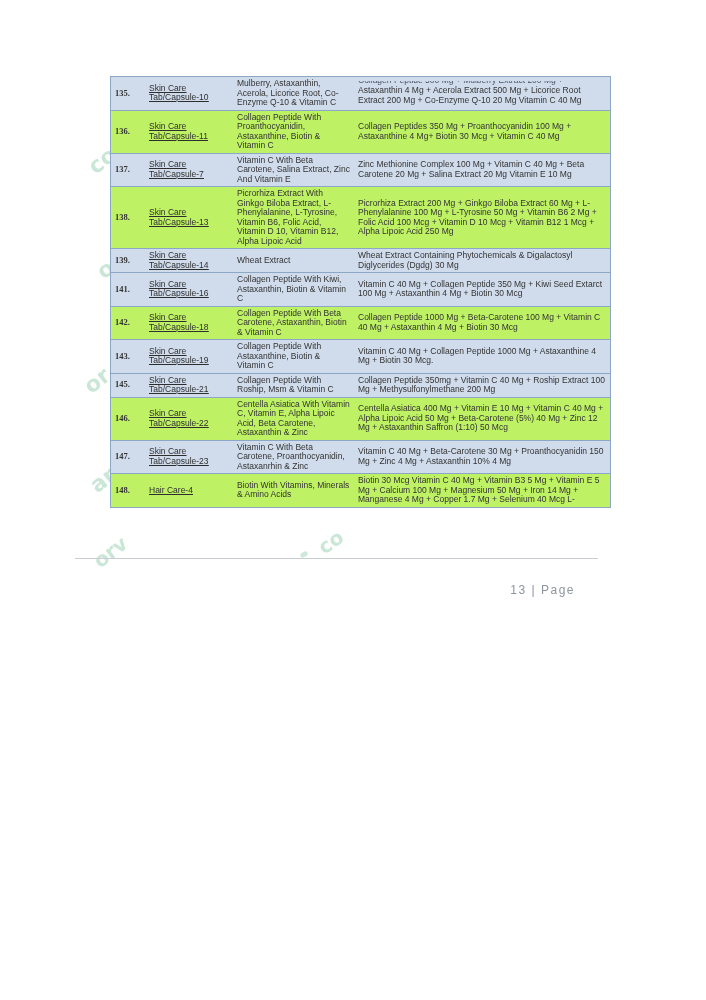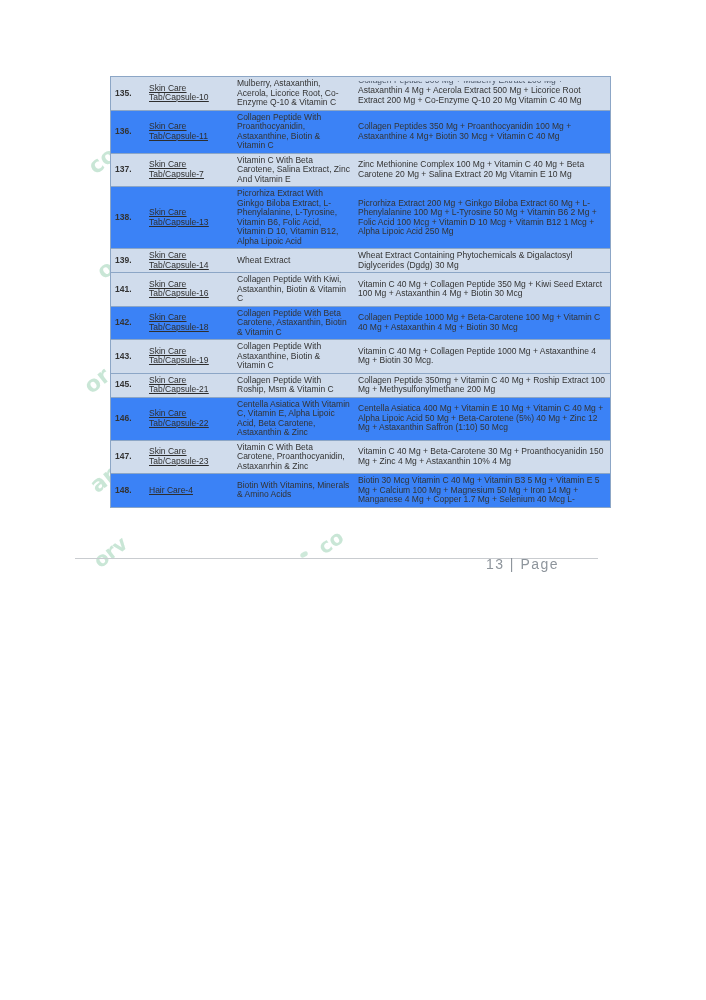--- a/index.html
+++ b/index.html
@@ -30,40 +30,40 @@
   }
   table.products td{
     border-top:1px solid #8ca6c6;
     padding:2px 4px;
     font-size:8.5px;line-height:9.5px;
     color:#333;vertical-align:middle;
     word-wrap:break-word;
   }
   table.products{border:1px solid #8ca6c6;border-top:1px solid #c9d2dd;}
   tr.shaded td{background:#d0dcec;}
-  tr.plain td{background:#3b82f6;}
-  td.c-no{width:26px;font-weight:bold;color:#222;}
+  tr.plain td{background:#bef264;}
+  td.c-no{width:26px;font-weight:bold;color:#222;font-family:Liberation Serif, serif;}
   td.c-cat{width:80px;text-decoration:underline;}
   td.c-desc{width:113px;}
   td.c-comp{width:248px;}
   .cat-link{
     text-decoration:underline;color:#2e2e2e;cursor:pointer;
   }
   .clip-line{
     height:5px;overflow:hidden;color:#4a5668;
   }
   .clip-line .inner{display:block;margin-top:-5px;}
   
   .footer-rule{
     position:absolute;left:75px;top:558px;width:523px;height:0;
     border-top:1px solid #c9ccd0;z-index:1;
   }
   .footer-text{
-    position:absolute;top:556px;left:470px;width:105px;
-    text-align:center;font-size:14px;color:#8e959c;
+    position:absolute;top:583px;left:470px;width:105px;
+    text-align:right;font-size:12px;color:#8e959c;
     letter-spacing:1.5px;z-index:1;
   }
 </style>
 </head>
 <body>
 
 <div class="page">
 
   <div class="watermark">
       <div class="wm-frag" style="left: 88px; top: 148px; font-size: 22px; color: rgb(158, 211, 181); transform: rotate(-38deg);">co</div>

